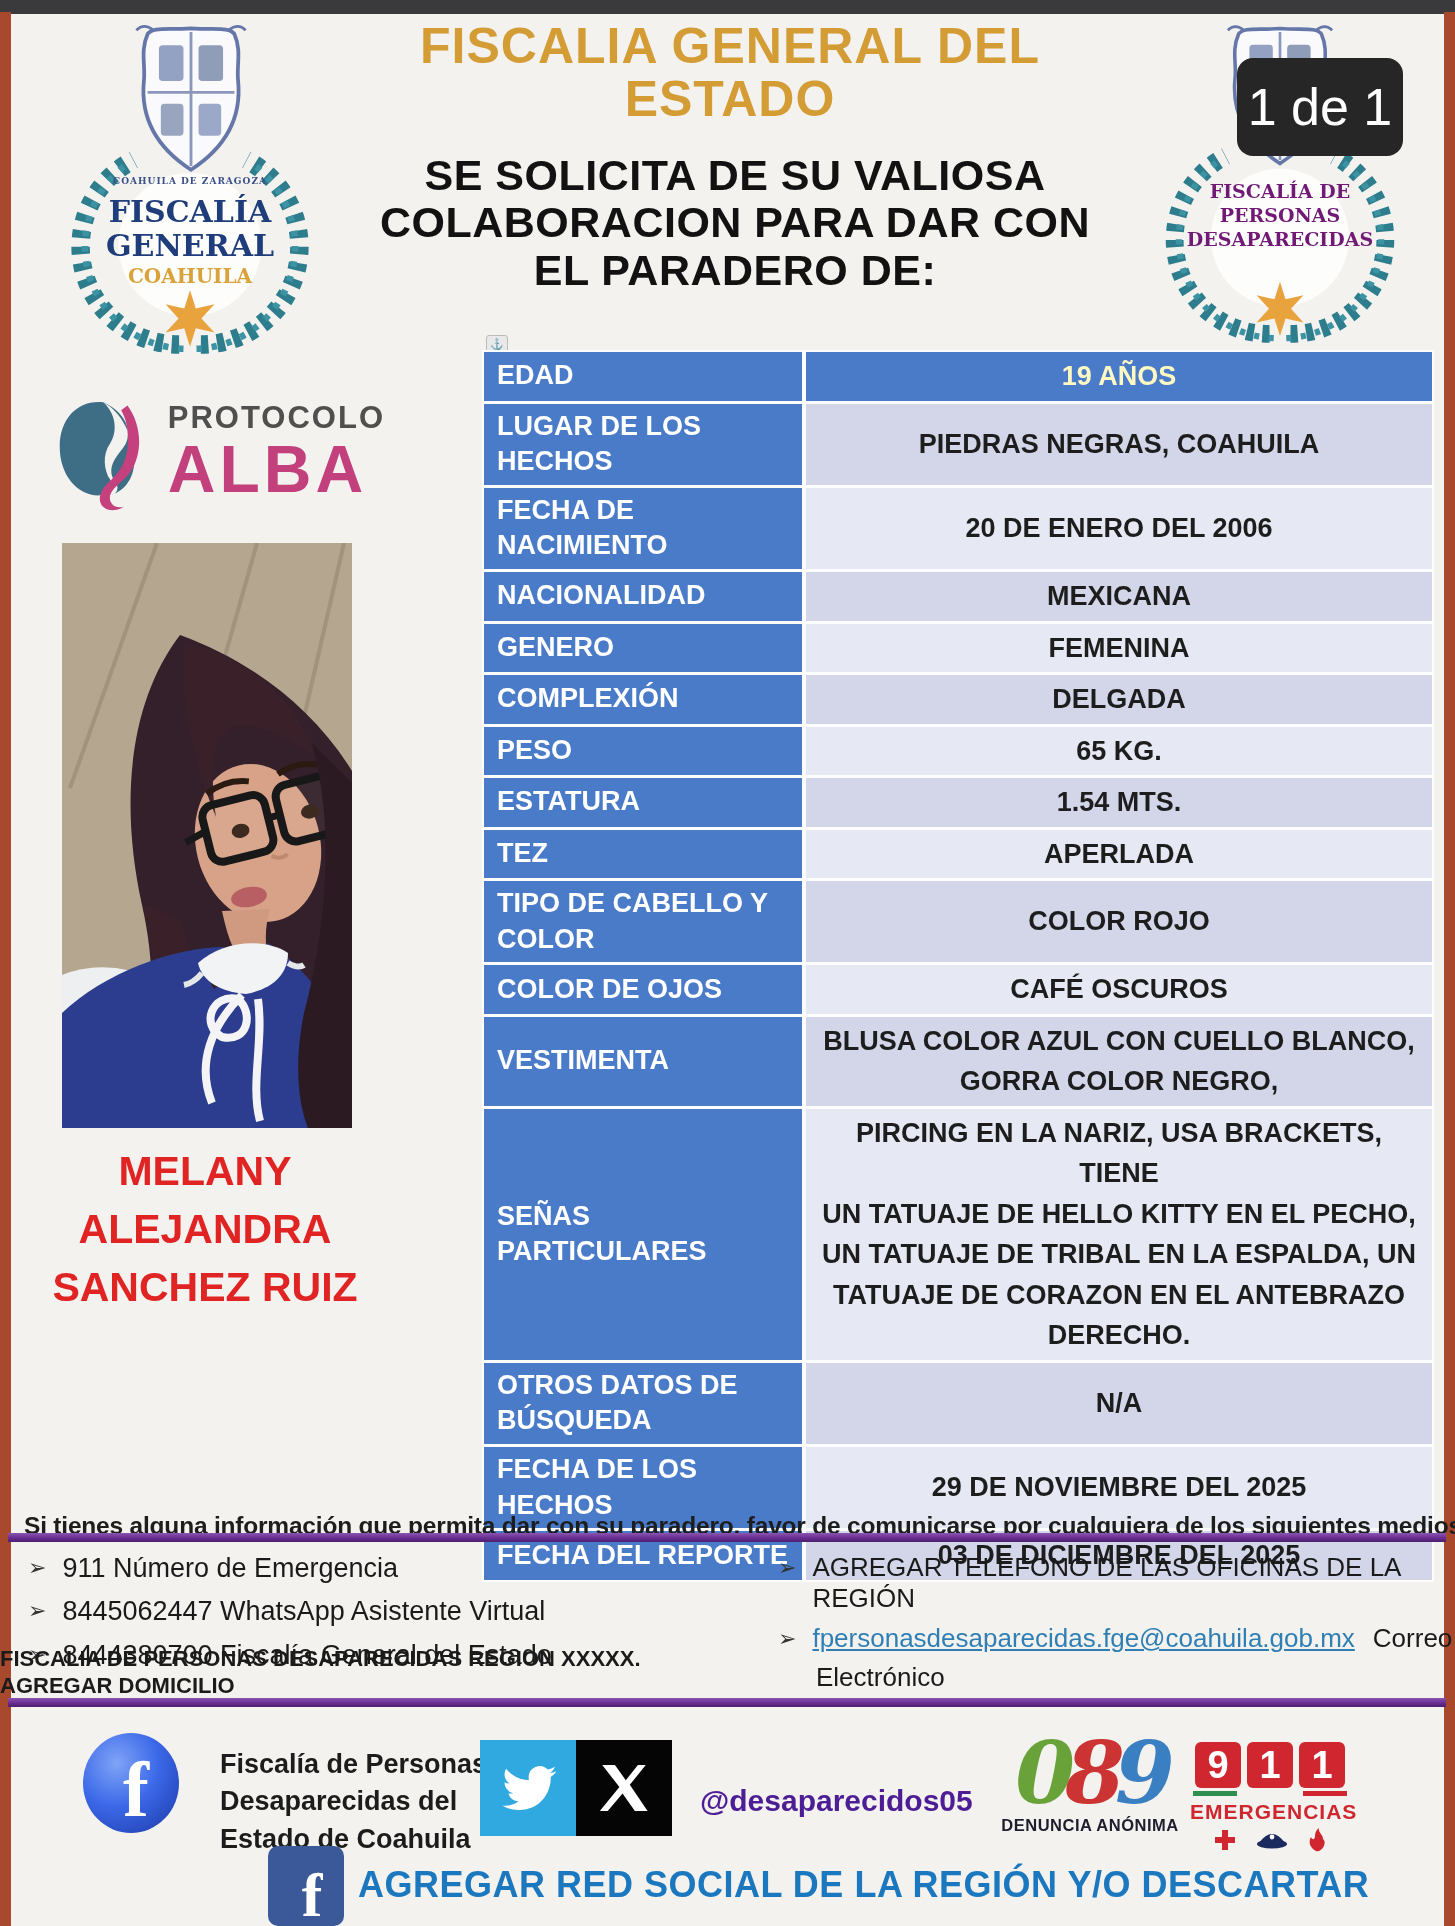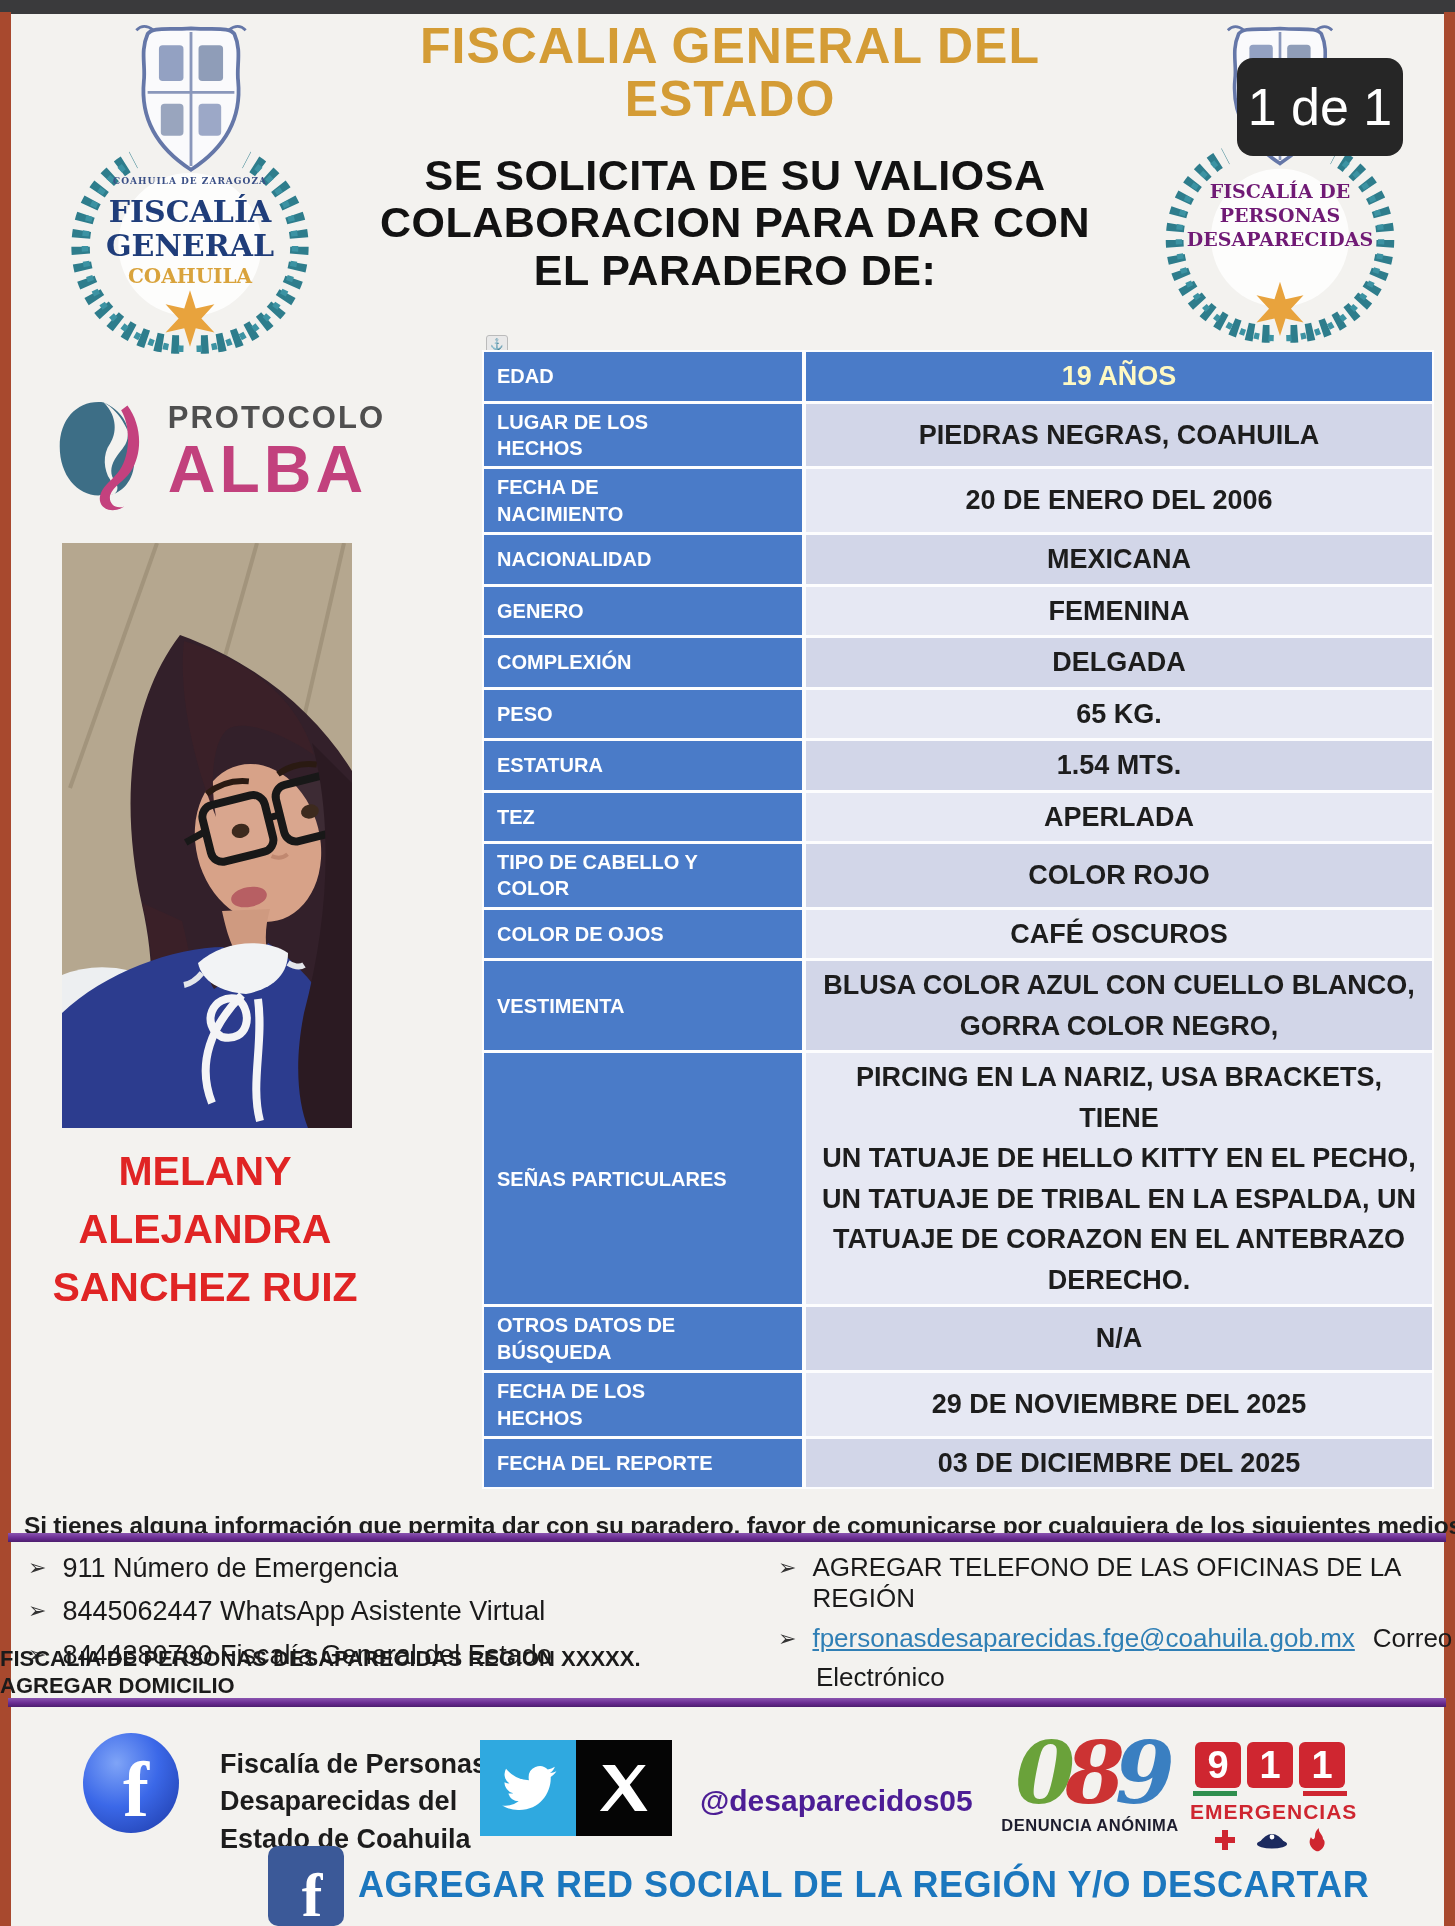--- a/index.html
+++ b/index.html
@@ -27,21 +27,21 @@
   
   .photo{left:62px;top:543px;width:290px;height:585px;}
   
   .name{left:25px;top:1142px;width:360px;text-align:center;color:#e02424;
     font-size:41px;font-weight:700;line-height:1.42;}
   
   .ptable{left:482px;top:350px;width:948px;background:#fdfdfe;padding:2px;
     display:flex;flex-direction:column;gap:3px;}
   .prow{display:flex;gap:4px;min-height:46px;}
   .plabel{flex:0 0 318px;box-sizing:border-box;background:#4a7bc8;color:#fff;font-weight:700;
-    font-size:20px;line-height:1.32;padding:5px 8px 5px 13px;display:flex;align-items:center;white-space:pre-line;}
+    font-size:27px;line-height:1.32;padding:5px 8px 5px 13px;display:flex;align-items:center;white-space:pre-line;}
   .pvalue{flex:1;display:flex;align-items:center;justify-content:center;text-align:center;
     font-size:27px;font-weight:600;color:#1d1d1d;line-height:1.5;white-space:pre-line;padding:4px 10px;box-sizing:border-box;}
   .v-blue .pvalue{background:#4a7bc8;color:#fef9c3;font-weight:700;}
   .v-dark .pvalue{background:#d2d6e8;}
   .v-light .pvalue{background:#e6e8f3;}
   .anchor-ic{left:486px;top:335px;width:20px;height:17px;background:#e9e9e9;border:1px solid #bbb;
     border-radius:3px;color:#7a7a7a;font-size:11px;display:flex;align-items:center;justify-content:center;}
   
   .intro{left:24px;top:1512px;width:1420px;font-size:24.5px;font-weight:700;color:#1d1d1d;
     white-space:nowrap;letter-spacing:-0.2px;z-index:1;}

